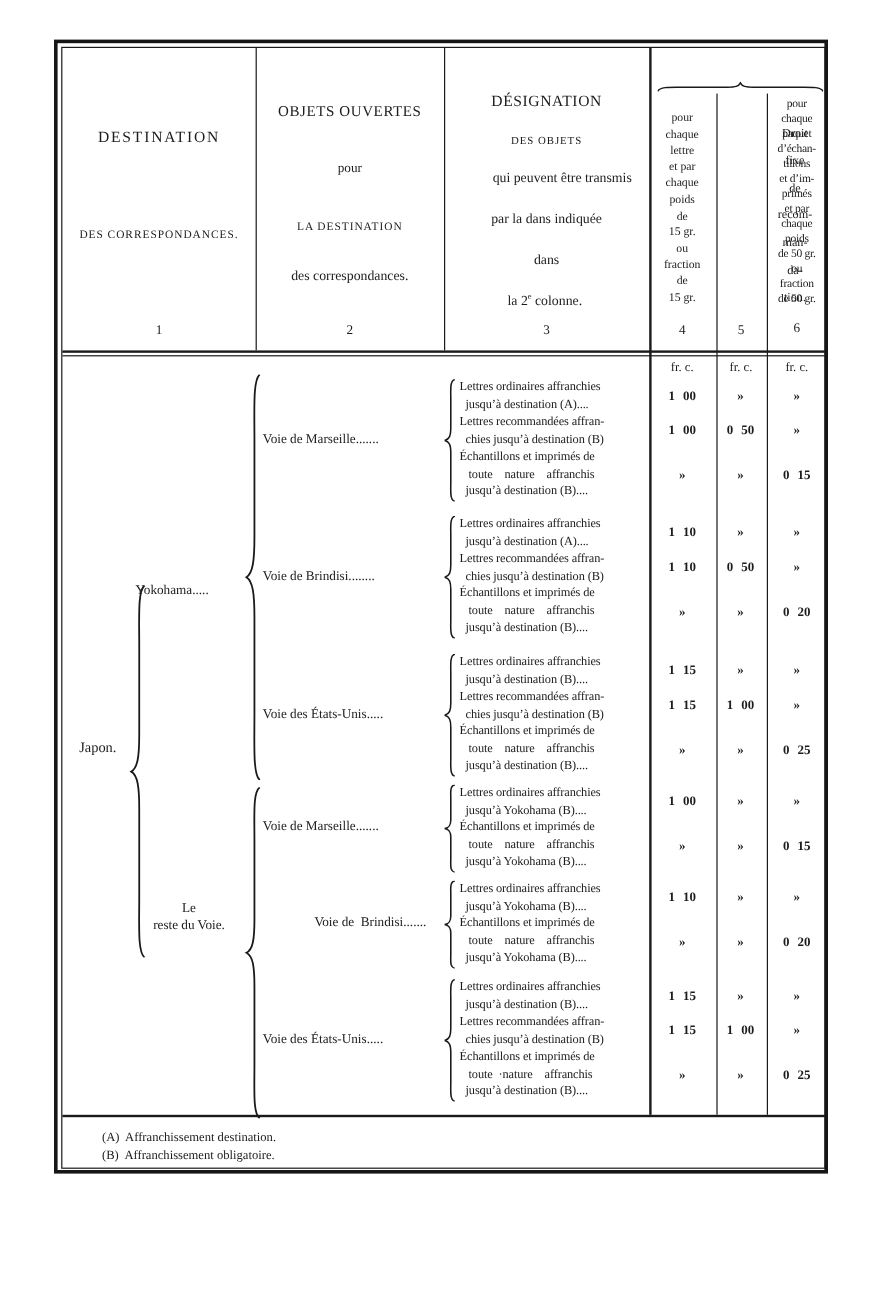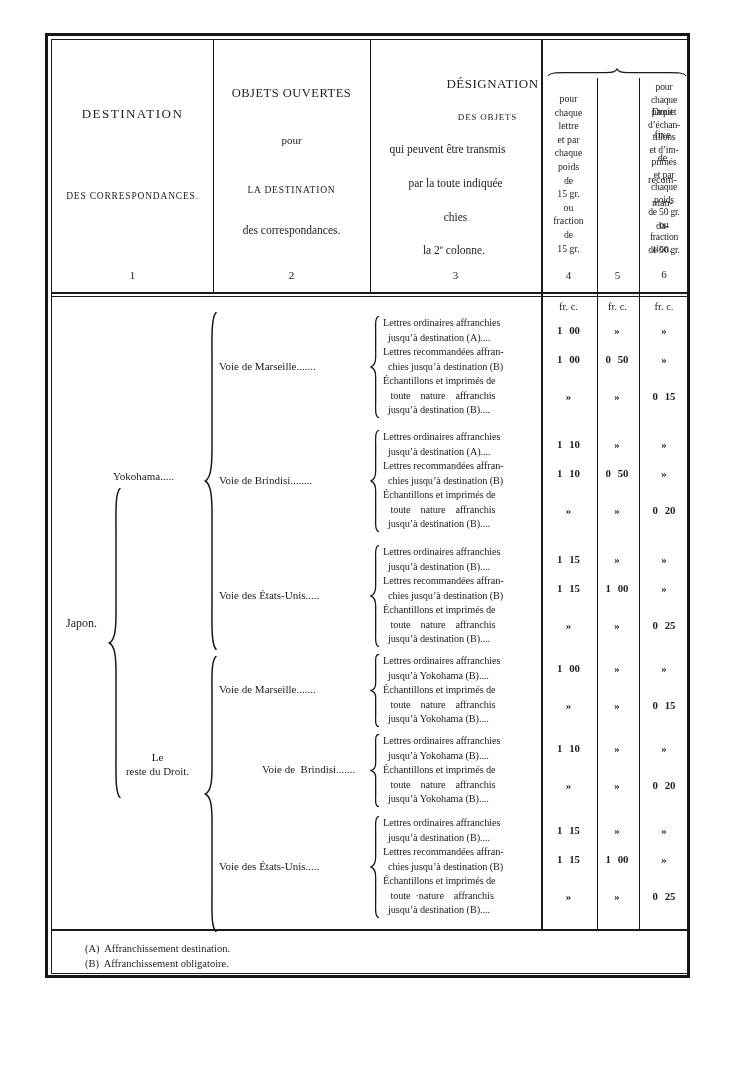--- a/index.html
+++ b/index.html
@@ -56,25 +56,25 @@
   <div class="ctr t-main" style="left:52px;top:106px;width:161px;">DESTINATION</div>
   <div class="ctr t-sc" style="left:52px;top:191px;width:161px;">DES CORRESPONDANCES.</div>
   <div class="ctr t-num" style="left:52px;top:269px;width:161px;">1</div>
 
   <div class="ctr t-med" style="left:213px;top:86px;width:157px;">OBJETS OUVERTES</div>
   <div class="ctr t-small" style="left:213px;top:134px;width:157px;">pour</div>
   <div class="ctr t-sc" style="left:213px;top:185px;width:157px;">LA DESTINATION</div>
   <div class="ctr t-low" style="left:213px;top:224px;width:157px;">des correspondances.</div>
   <div class="ctr t-num" style="left:213px;top:269px;width:157px;">2</div>
 
-  <div class="ctr t-main" style="left:370px;top:76px;width:171px;letter-spacing:0.5px;margin-left:37px;">DÉSIGNATION</div>
-  <div class="ctr t-sc" style="left:370px;top:112px;width:171px;font-size:9px;padding-left:32px;">DES OBJETS</div>
-  <div class="ctr t-low" style="left:362px;top:143px;width:171px;">qui peuvent être transmis</div>
-  <div class="ctr t-low" style="left:370px;top:177px;width:171px;">par la toute indiquée</div>
-  <div class="ctr t-low" style="left:370px;top:211px;width:171px;">chies</div>
+  <div class="ctr t-main" style="left:370px;top:76px;width:171px;letter-spacing:0.5px;">DÉSIGNATION</div>
+  <div class="ctr t-sc" style="left:370px;top:112px;width:171px;font-size:9px;">DES OBJETS</div>
+  <div class="ctr t-low" style="left:383px;top:143px;width:171px;">qui peuvent être transmis</div>
+  <div class="ctr t-low" style="left:370px;top:177px;width:171px;">par la dans indiquée</div>
+  <div class="ctr t-low" style="left:370px;top:211px;width:171px;">dans</div>
   <div class="ctr t-low" style="left:370px;top:243px;width:168px;"><span>la 2</span><sup>e</sup><span> colonne.</span></div>
   <div class="ctr t-num" style="left:370px;top:269px;width:171px;">3</div>
 
   <div class="ctr tax-t1" style="left:541px;top:42px;width:149px;"></div>
   <div class="ctr tax-t2" style="left:541px;top:54px;width:149px;"></div>
   <svg class="bsvg" style="left:548px;top:68px;width:138px;height:9px;" viewBox="0 0 100 10" preserveAspectRatio="none">
     <path d="M0,9 C1.5,4.5 8,5.2 16,5.2 L42,5.2 C47,5.2 49,4.5 50,1.2 C51,4.5 53,5.2 58,5.2 L84,5.2 C92,5.2 98.5,4.5 100,9" fill="none" stroke="#1a1a1a" stroke-width="1.2" vector-effect="non-scaling-stroke"></path>
   </svg>
 
   <div class="ctr c4head" style="left:541px;top:92px;width:55px;">pour
@@ -112,23 +112,23 @@
 ou
 fraction
 de 50 gr.</div>
   <div class="ctr t-num" style="left:639px;top:268px;width:50px;">6</div>
 
   <div class="unit" style="left:541px;width:55px;">fr. c.</div>
   <div class="unit" style="left:597px;width:41px;">fr. c.</div>
   <div class="unit" style="left:639px;width:50px;">fr. c.</div>
 
   <div class="dest" style="left:66px;top:616px;font-size:12px;">Japon.</div>
-  <div class="dest" style="left:113px;top:470px;text-align:center;">Yokohama.....</div>
+  <div class="dest" style="left:113px;top:486px;text-align:center;">Yokohama.....</div>
   <div class="dest ctr" style="left:100px;top:751px;width:115px;">Le</div>
-  <div class="dest ctr" style="left:100px;top:765px;width:115px;">reste du Droit.</div>
+  <div class="dest ctr" style="left:100px;top:765px;width:115px;">reste du Voie.</div>
 
   <svg class="bsvg" style="left:106px;top:488px;width:17px;height:310px;" viewBox="0 0 10 100" preserveAspectRatio="none">
     <path d="M8.5,0 C5.2,1.5 5.9,8 5.9,16 L5.9,40 C5.9,46 5.1,49 2,50 C5.1,51 5.9,54 5.9,60 L5.9,84 C5.9,92 5.2,98.5 8.5,100" fill="none" stroke="#1a1a1a" stroke-width="1.5" vector-effect="non-scaling-stroke"></path>
   </svg>
   <svg class="bsvg" style="left:202px;top:312px;width:17px;height:338px;" viewBox="0 0 10 100" preserveAspectRatio="none">
     <path d="M8.5,0 C5.2,1.5 5.9,8 5.9,16 L5.9,40 C5.9,46 5.1,49 2,50 C5.1,51 5.9,54 5.9,60 L5.9,84 C5.9,92 5.2,98.5 8.5,100" fill="none" stroke="#1a1a1a" stroke-width="1.5" vector-effect="non-scaling-stroke"></path>
   </svg>
   <svg class="bsvg" style="left:202px;top:656px;width:17px;height:276px;" viewBox="0 0 10 100" preserveAspectRatio="none">
     <path d="M8.5,0 C5.2,1.5 5.9,8 5.9,16 L5.9,40 C5.9,46 5.1,49 2,50 C5.1,51 5.9,54 5.9,60 L5.9,84 C5.9,92 5.2,98.5 8.5,100" fill="none" stroke="#1a1a1a" stroke-width="1.5" vector-effect="non-scaling-stroke"></path>
   </svg>

